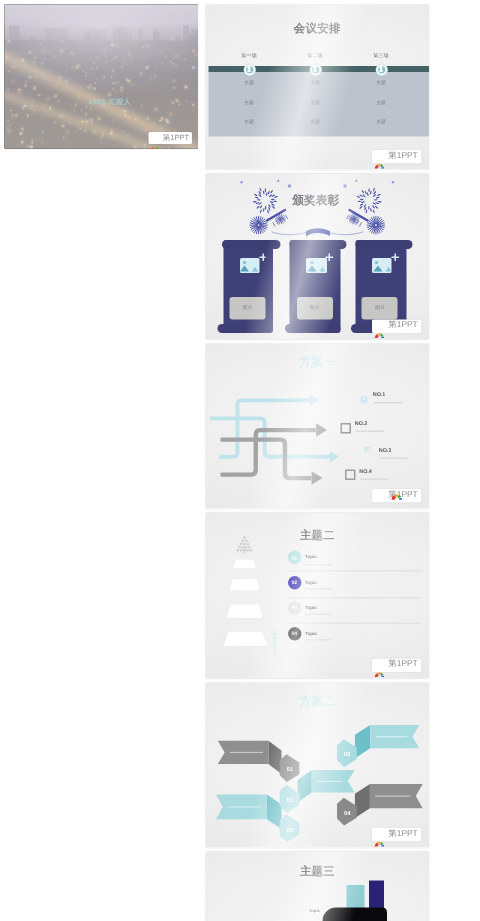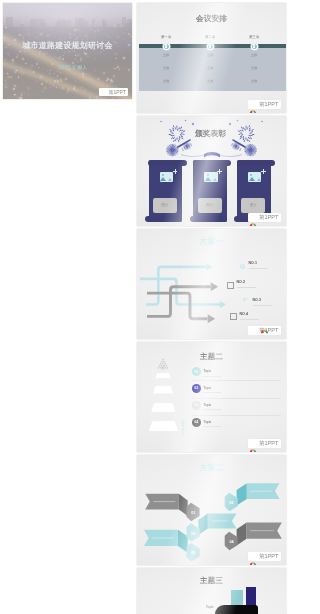--- a/index.html
+++ b/index.html
@@ -400,21 +400,20 @@
             <div style="position:absolute;left:127.1px;top:18.2px;width:6.9px;height:5.8px;background:rgba(70,60,78,0.50)"></div>
             <div style="position:absolute;left:89.0px;top:16.1px;width:3.2px;height:7.9px;background:rgba(70,60,78,0.50)"></div>
             <div style="position:absolute;left:34.0px;top:16.0px;width:7.9px;height:8.0px;background:rgba(70,60,78,0.50)"></div>
             <div style="position:absolute;left:53.3px;top:18.2px;width:2.4px;height:5.8px;background:rgba(70,60,78,0.50)"></div>
             <div style="position:absolute;left:36.7px;top:20.0px;width:7.5px;height:4.0px;background:rgba(70,60,78,0.50)"></div>
             <div style="position:absolute;left:123.8px;top:15.7px;width:5.1px;height:8.3px;background:rgba(70,60,78,0.50)"></div>
           </div>
         <div class="haze"></div>
       </div>
       <div class="veil"></div>
-      <div class="ctitle">城市道路建设规划研讨会</div>
       <div class="cdate">2021  汇报人</div>
       <div class="wm">
         <span class="wmico"><svg viewBox="0 0 20 20" width="100%" height="100%">
               <path d="M2 16 A8 8 0 0 1 6.2 9 L8.6 13.2 A3.2 3.2 0 0 0 6.8 16 Z" fill="#e03a2f"></path>
               <path d="M6.9 8.6 A8 8 0 0 1 12.2 8.2 L10.6 12.6 A3.2 3.2 0 0 0 9.2 12.7 Z" fill="#f2a31c"></path>
               <path d="M13 8.5 A8 8 0 0 1 16.4 12 L12.4 13.8 A3.2 3.2 0 0 0 11.3 12.7 Z" fill="#3fa34d"></path>
               <path d="M16.7 12.8 A8 8 0 0 1 18 16 L13.2 16 A3.2 3.2 0 0 0 12.8 14.5 Z" fill="#2a6fd1"></path>
             </svg></span>
         <span class="wmtx">第1PPT</span>
       </div>

